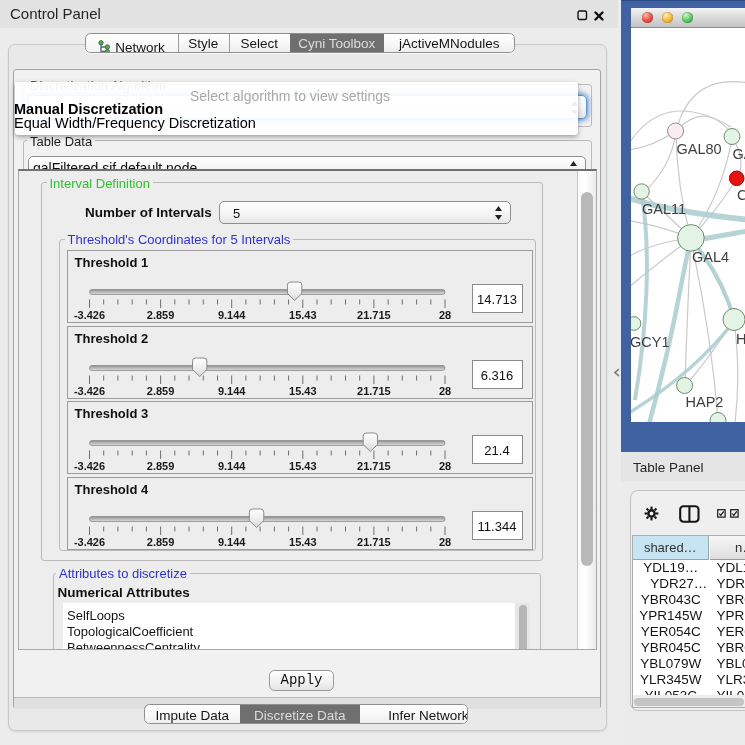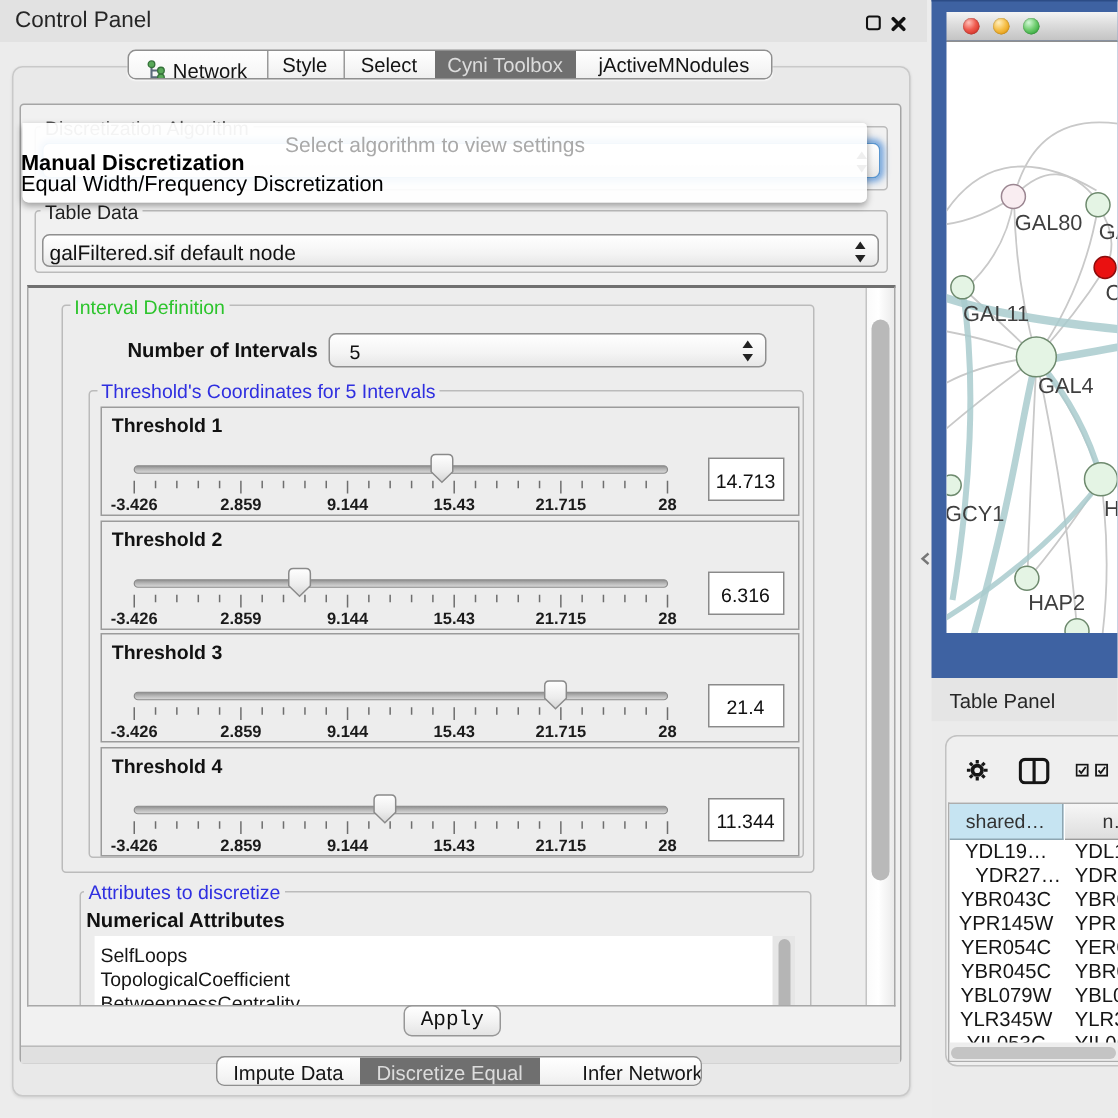--- a/index.html
+++ b/index.html
@@ -63,21 +63,21 @@
 <div class="abs" style="left:22.5px;top:140px;width:569px;height:42px;border:1px solid #bbb;border-radius:3px;"></div>
 <div class="abs" style="left:27px;top:133.5px;font-size:13px;color:#222;background:#f1f1f1;padding:0 3px;">Table Data</div>
 <div style="position:absolute;left:27.5px;top:155.5px;width:558px;height:22px;border:1px solid #8f8f8f;border-radius:5px;background:linear-gradient(#ffffff,#f4f4f4 60%,#e7e7e7);">
 <div style="position:absolute;left:4.5px;top:0;height:22px;line-height:22px;font-size:14px;color:#111;">galFiltered.sif default node</div>
 <svg style="position:absolute;right:7px;top:3.0px" width="9" height="16">
         <path d="M4.5,1 L8,6 L1,6 Z" fill="#222"></path>
         <path d="M4.5,15 L8,10 L1,10 Z" fill="#222"></path>
       </svg>
 </div>
 
-<div class="abs" style="left:17.5px;top:190px;width:579px;height:481px;border:1px solid #a8a8a8;border-top:2px solid #707070;background:#ededed;overflow:hidden;padding-left:41px;">
+<div class="abs" style="left:17.5px;top:169px;width:579px;height:481px;border:1px solid #a8a8a8;border-top:2px solid #707070;background:#ededed;overflow:hidden;padding-left:41px;">
 
   <div class="abs" style="left:558.5px;top:0;width:19.5px;height:479px;background:linear-gradient(90deg,#fafafa,#ffffff 40%,#e9e9e9);border-left:1px solid #c4c4c4;"></div>
   <div class="abs" style="left:562px;top:21px;width:12.5px;height:374px;background:#b9b9b9;border-radius:6.5px;"></div>
 
   <div class="abs" style="left:22px;top:11px;width:502px;height:379px;border:1px solid #bbb;border-radius:3px;"></div>
   <div class="abs" style="left:28px;top:4.5px;font-size:13px;color:#2cc42c;background:#ededed;padding:0 3px;">Interval Definition</div>
 
   <div class="abs" style="left:66.5px;top:33.5px;font-size:13.5px;font-weight:bold;color:#111;">Number of Intervals</div>
   <div style="position:absolute;left:200.5px;top:29.5px;width:291.5px;height:23.5px;border:1px solid #8f8f8f;border-radius:5px;background:linear-gradient(#ffffff,#f4f4f4 60%,#e7e7e7);">
 <div style="position:absolute;left:13px;top:0;height:23.5px;line-height:23.5px;font-size:13px;color:#111;">5</div>
@@ -309,21 +309,21 @@
   <div class="abs" style="left:500px;top:434px;width:8.5px;height:60px;background:#b5b5b5;border-radius:4px;"></div>
 </div>
 
 <div class="abs" style="left:269px;top:670px;width:65px;height:21px;border:1px solid #979797;border-radius:5.5px;background:linear-gradient(#ffffff,#f2f2f2 55%,#e4e4e4);font-size:14px;color:#111;text-align:center;line-height:19.5px;font-family:Liberation Mono, monospace;">Apply</div>
 
 <div class="abs" style="left:143.5px;top:704px;width:324px;height:20px;border:1px solid #8f8f8f;border-radius:5.5px;overflow:hidden;">
 <div style="position:absolute;left:0px;top:0;width:95.5px;height:20px;border-radius:5px 0 0 5px;background:linear-gradient(#ffffff,#f6f6f6 55%,#ececec);color:#141414;display:flex;align-items:center;justify-content:center;font-size:13.5px;">
         <span>Impute Data</span>
       </div>
 <div style="position:absolute;left:95.5px;top:0;width:119.5px;height:20px;background:#6f6f6f;color:#dcdcdc;display:flex;align-items:center;justify-content:center;font-size:13.5px;">
-        <span>Discretize Equal</span>
+        <span>Discretize Data</span>
       </div>
 <div style="position:absolute;left:215px;top:0;width:109px;height:20px;border-radius:0 5px 5px 0;background:linear-gradient(#ffffff,#f6f6f6 55%,#ececec);color:#141414;display:flex;align-items:center;justify-content:flex-end;font-size:13.5px;">
         <span>Infer Network</span>
       </div>
 </div>
 
 <div class="abs" style="left:14.5px;top:81.5px;width:563.5px;height:53.5px;background:rgba(255,255,255,0.93);border-radius:0 3px 4px 4px;box-shadow:0 2px 5px rgba(0,0,0,0.35);"></div>
 <div class="abs" style="left:190px;top:88px;width:220px;font-size:14px;color:#a9a9a9;">Select algorithm to view settings</div>
 <div class="abs" style="left:14px;top:100.5px;font-size:14.5px;font-weight:bold;color:#000;">Manual Discretization</div>
 <div class="abs" style="left:14px;top:114.8px;font-size:14.5px;color:#000;">Equal Width/Frequency Discretization</div>

